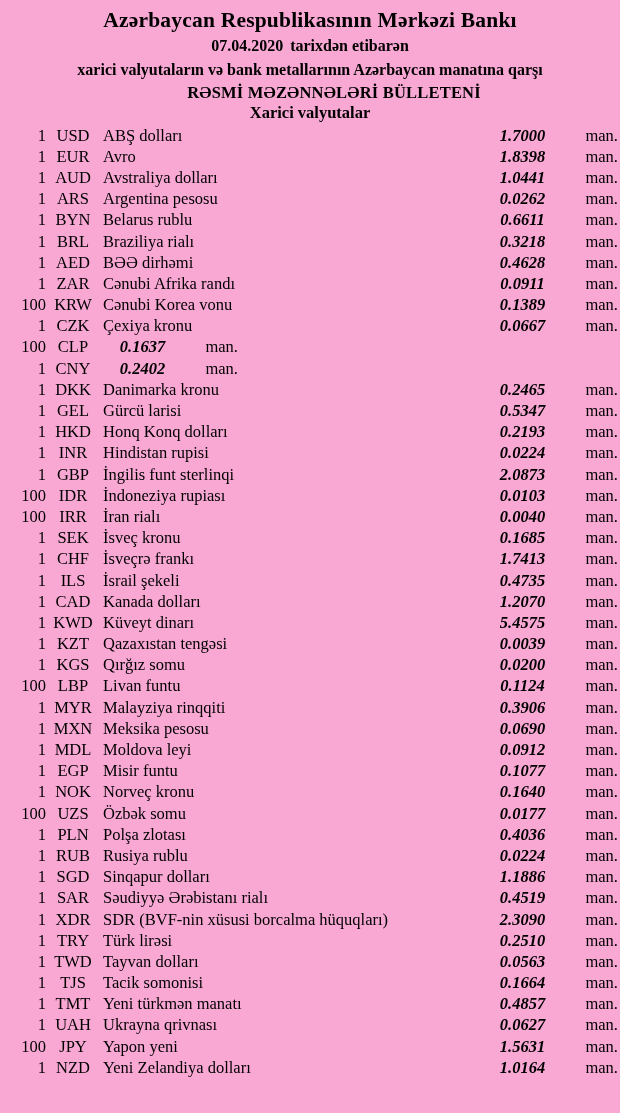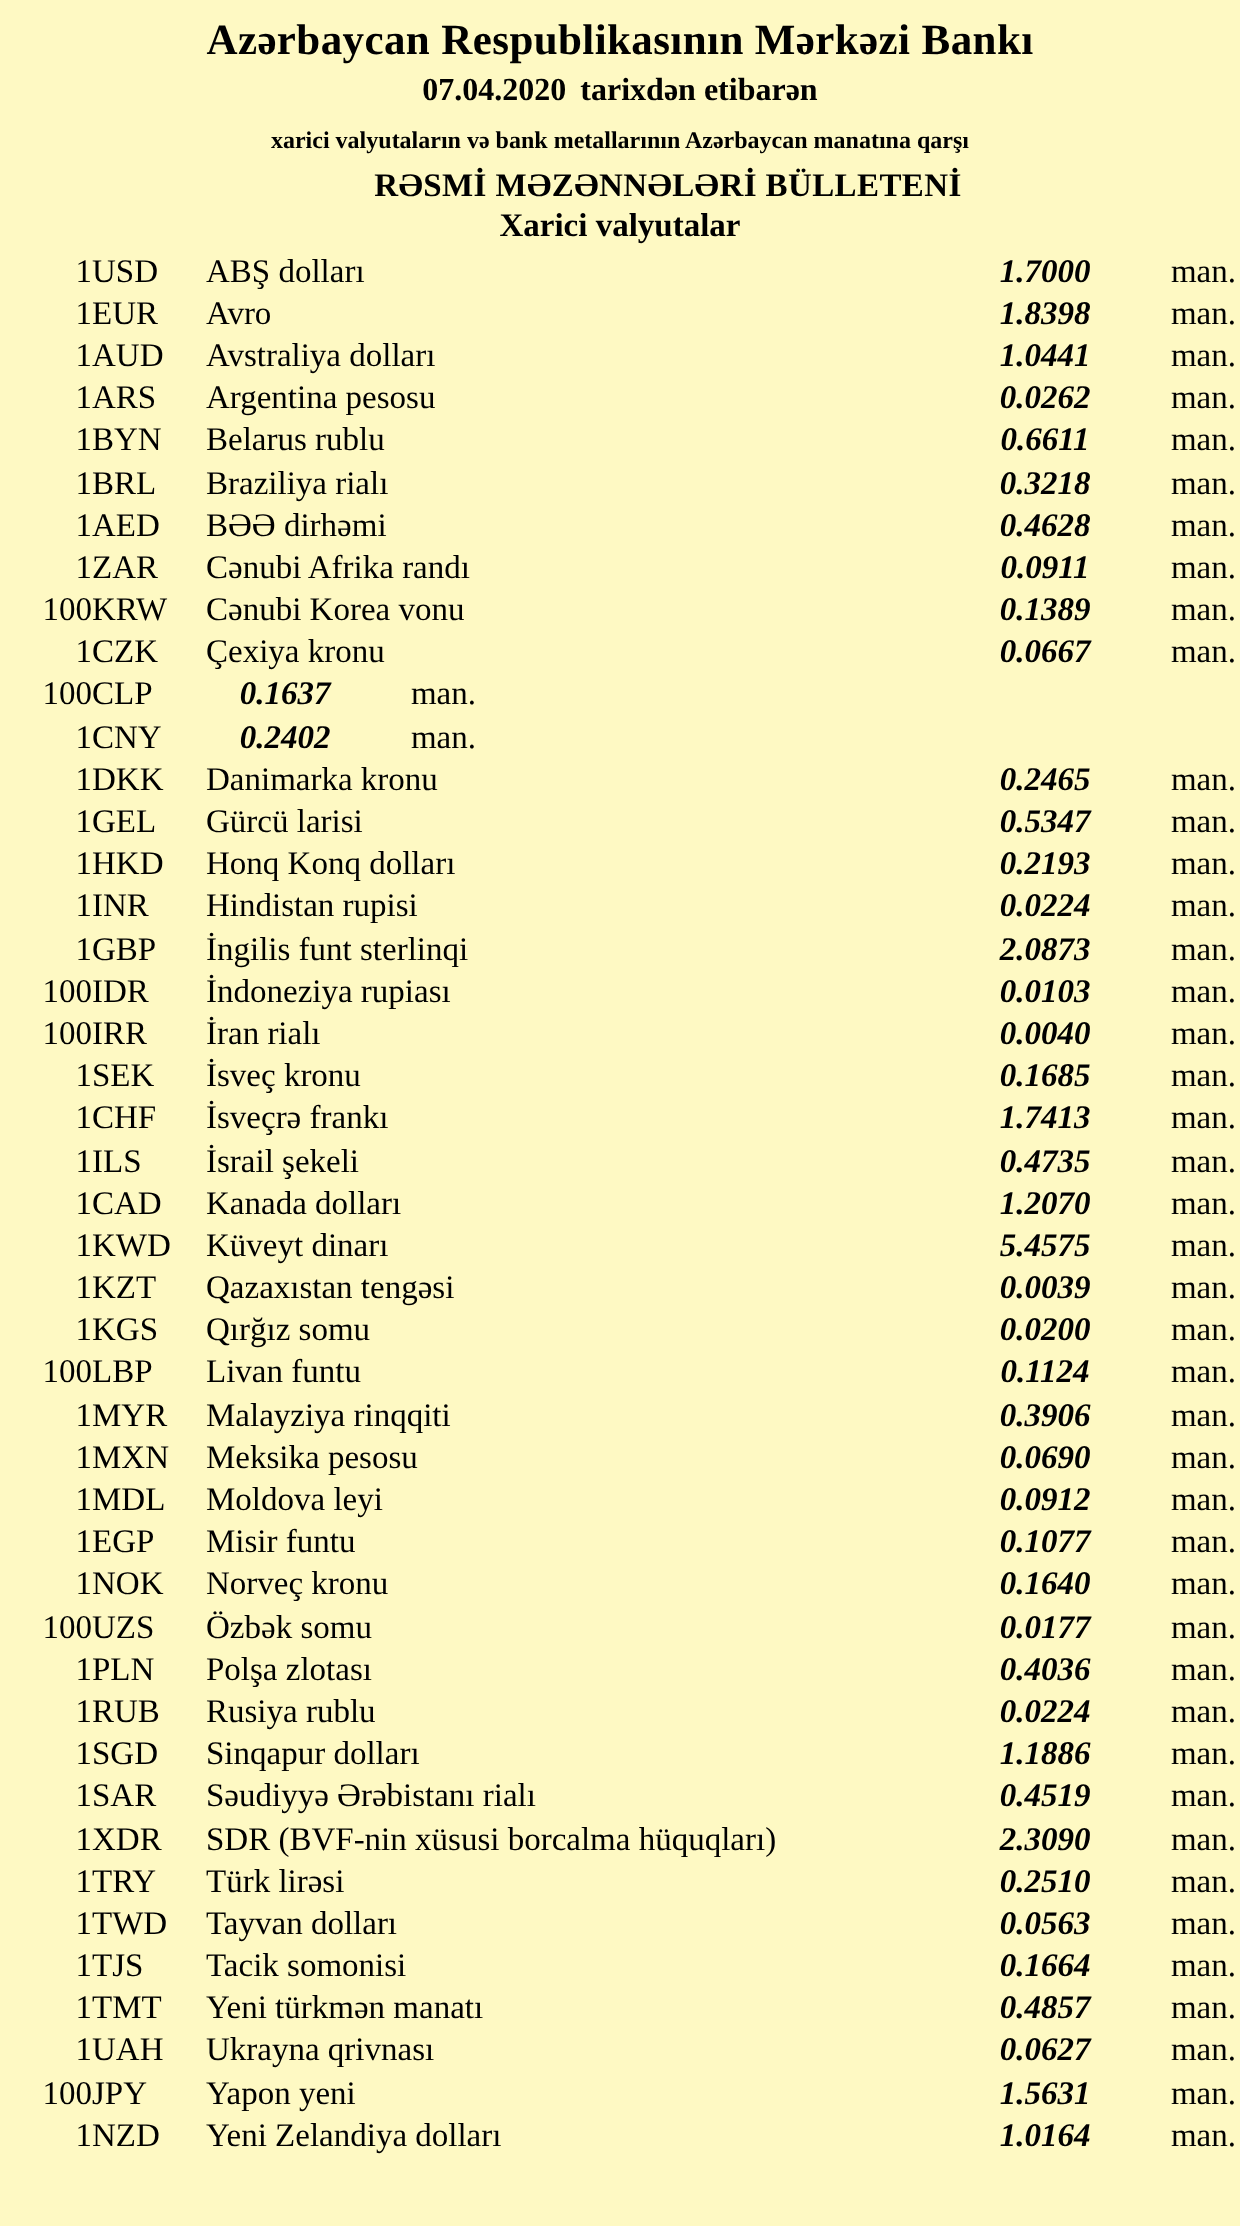--- a/index.html
+++ b/index.html
@@ -5,40 +5,40 @@
   * { margin: 0; padding: 0; box-sizing: border-box; }
   html, body { background: #ffffff; }
   body {
     font-family: "Liberation Serif", "DejaVu Serif", serif;
     color: #000000;
   }
   .page {
     position: relative;
     width: 620px;
     height: 1113px;
-    background: #fef9c3;
+    background: #f9a8d4;
     overflow: hidden;
   }
   header { text-align: center; }
   .bank-name {
     font-size: 21.5px;
     font-weight: bold;
     padding-top: 7px;
     line-height: 26px;
     letter-spacing: 0.2px;
   }
   .date-line {
     font-size: 16px;
     font-weight: bold;
     line-height: 20px;
     margin-top: 3px;
   }
   .date-line .date-suffix { margin-left: 7px; }
   .subtitle {
-    font-size: 12px;
+    font-size: 16px;
     font-weight: bold;
     line-height: 20px;
     margin-top: 4px;
   }
   .bulletin-title {
     font-size: 16.5px;
     font-weight: bold;
     line-height: 20px;
     margin-top: 3px;
     letter-spacing: 0.2px;
@@ -53,21 +53,21 @@
   .rates-table { margin-top: 2px; }
   .row {
     display: flex;
     align-items: center;
     height: 21.2px;
     font-size: 16.5px;
     padding-right: 2px;
     white-space: nowrap;
   }
   .row .qty   { width: 46px;  text-align: right; }
-  .row .code  { width: 54px;  text-align: left; }
+  .row .code  { width: 54px;  text-align: center; }
   .row .name  { flex: 1;      text-align: left; padding-left: 3px; overflow: hidden; }
   .row .rate  { width: 85px;  text-align: center; font-weight: bold; font-style: italic; }
   .row .unit  { width: 53px;  text-align: right; }
 </style>
 </head>
 <body>
 
 <div class="page">
 
   <header>

